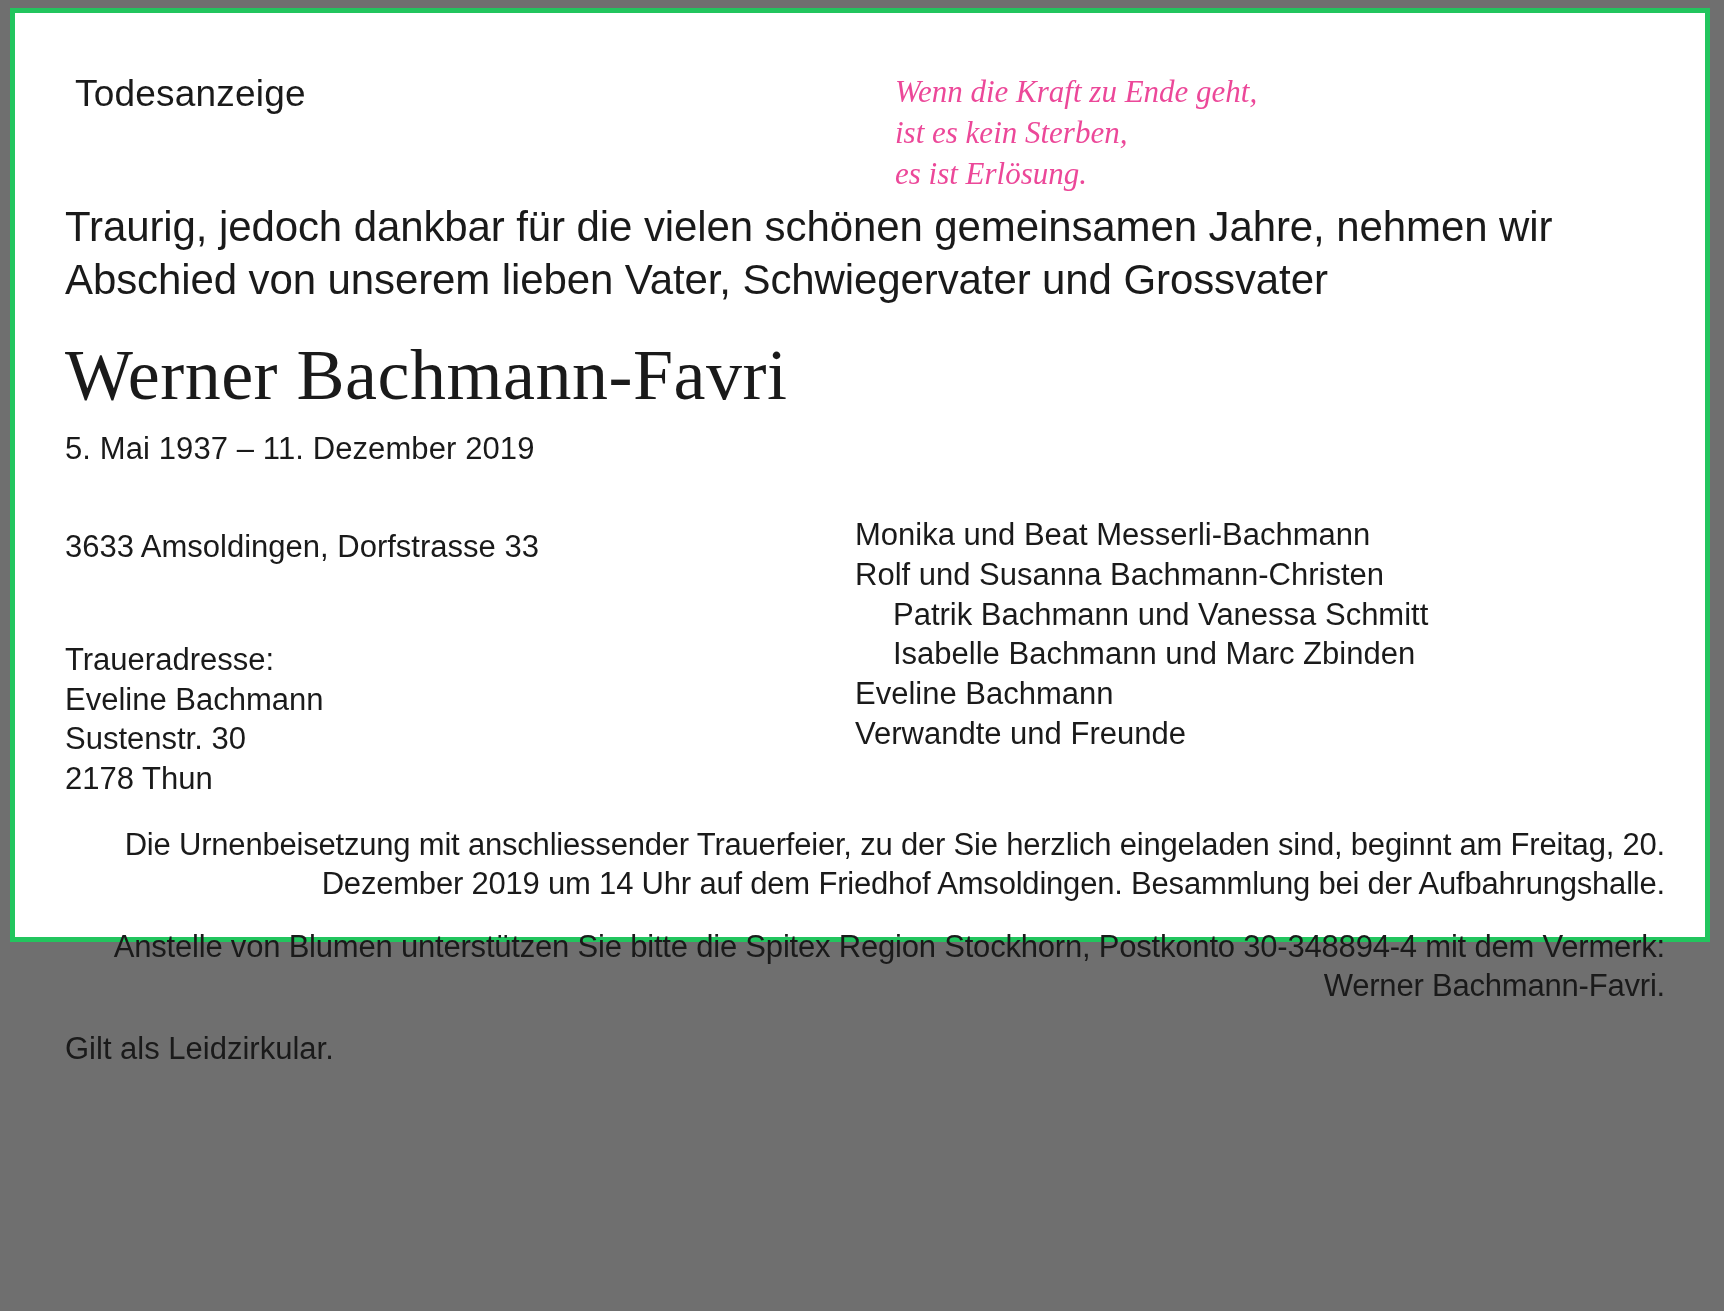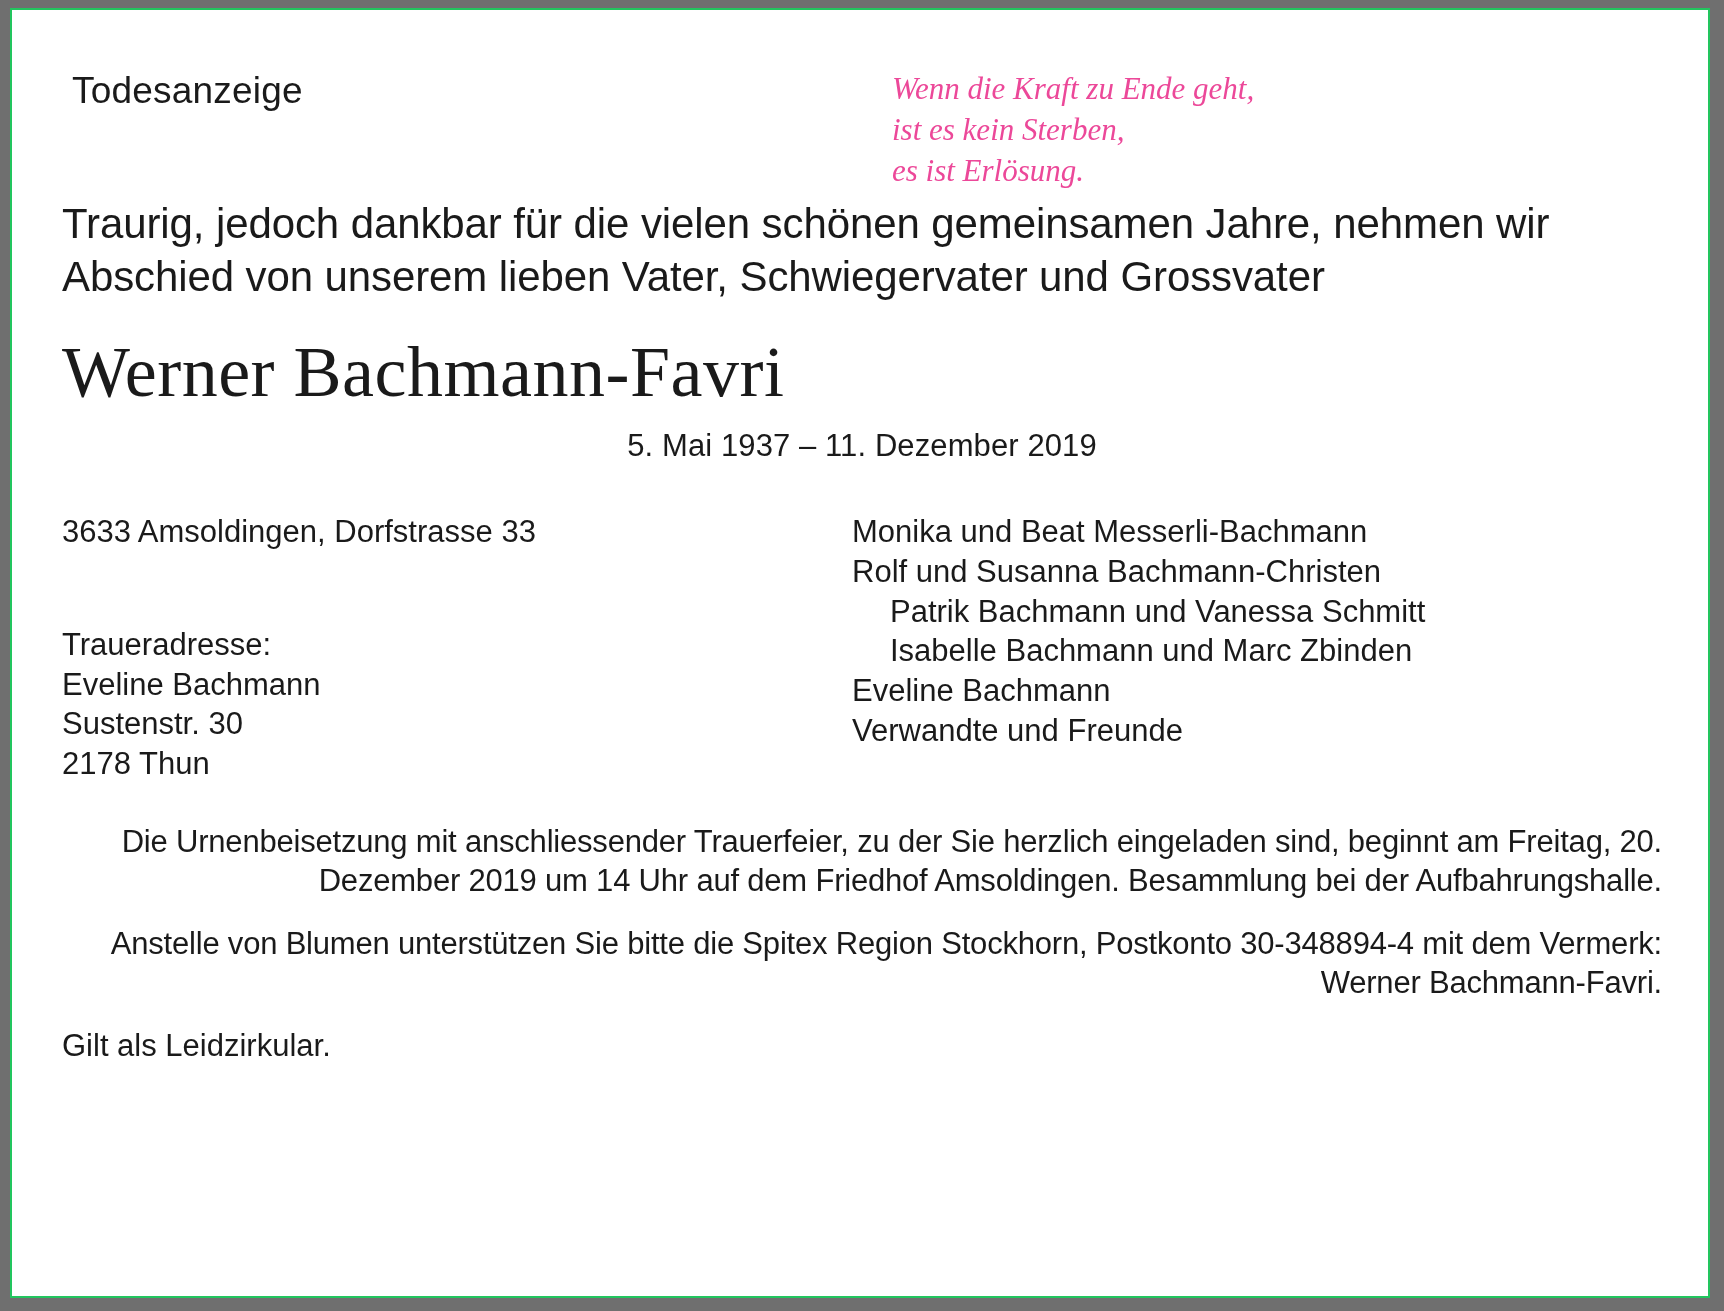--- a/index.html
+++ b/index.html
@@ -12,24 +12,24 @@
     height: 1311px;
     font-family: "Liberation Sans", sans-serif;
     color: #1a1a1a;
     overflow: hidden;
   }
   .page {
     position: absolute;
     left: 10px;
     top: 8px;
     width: 1700px;
-    height: 1290px;
+    height: 934px;
     background: #ffffff;
     box-sizing: border-box;
-    border: 2px solid #22c55e;
+    border: 5px solid #22c55e;
   }
   .inner {
     position: absolute;
     left: 50px;
     top: 30px;
     width: 1600px;
   }
 
   .top-row {
     position: relative;
@@ -66,21 +66,20 @@
   .name {
     text-align: left;
     font-family: "Liberation Serif", serif;
     font-size: 72px;
     line-height: 1.1;
     margin-top: 30px;
     letter-spacing: 0.5px;
     white-space: nowrap;
   }
   .dates {
-    text-align: center;
     font-size: 31px;
     margin-top: 16px;
     letter-spacing: 0.1px;
   }
 
   .note {
     font-size: 31px;
     margin-top: 58px;
   }
 
@@ -90,21 +89,21 @@
     height: 300px;
   }
   .col-left {
     position: absolute;
     left: 0;
     top: 0;
     width: 760px;
     font-size: 31px;
     line-height: 1.28;
   }
-  .col-left .addr-block { margin-top: 0; }
+  .col-left .addr-block { margin-top: 12px; }
   .col-left .mourn-addr { margin-top: 73px; }
   .col-right {
     position: absolute;
     left: 790px;
     top: 0;
     width: 790px;
     font-size: 31px;
     line-height: 1.28;
   }
   .col-right .indent { padding-left: 38px; }

